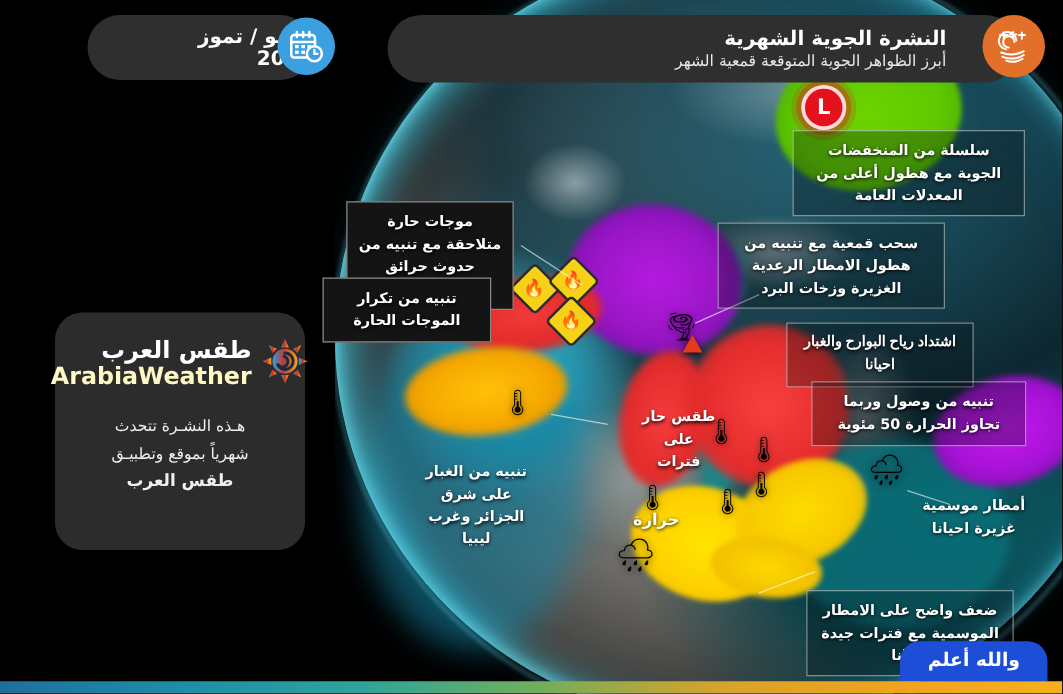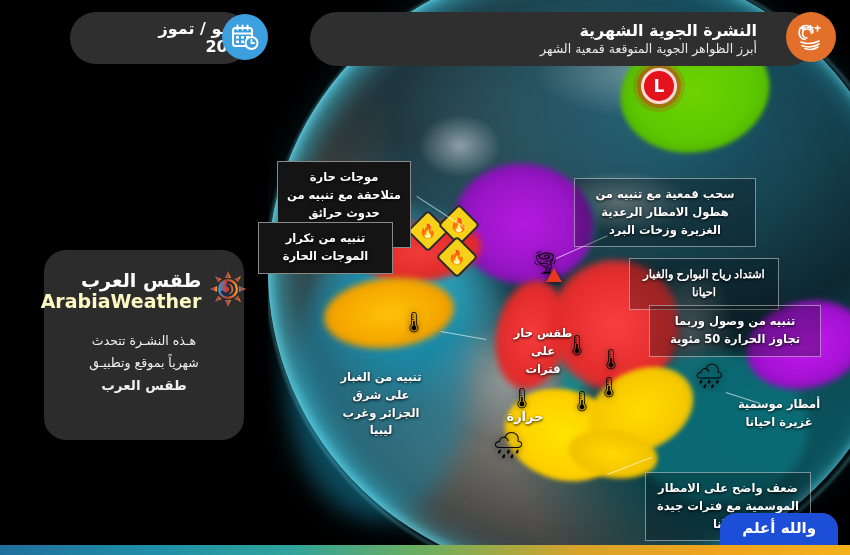--- a/index.html
+++ b/index.html
@@ -288,20 +288,21 @@
         <span class="logo-en">ArabiaWeather</span>
       </span>
     </div>
     <div class="logo-desc">
       <span>هـذه النشـرة تتحدث</span><br>
       <span>شهرياً بموقع وتطبيـق</span><br>
       <b>طقس العرب</b>
     </div>
   </div>
 
+  <div class="callout ghost" style="left:634px;top:104px;width:186px;">سلسلة من المنخفضات الجوية مع هطول أعلى من المعدلات العامة</div>
 
   <div class="callout ghost" style="left:574px;top:178px;width:182px;">سحب قمعية مع تنبيه من هطول الامطار الرعدية الغزيرة وزخات البرد</div>
 
   <div class="callout ghost" style="left:629px;top:258px;width:150px;font-family:Liberation Serif, serif;">اشتداد رياح البوارح والغبار احيانا</div>
 
   <div class="callout ghost" style="left:649px;top:305px;width:172px;">تنبيه من وصول وربما تجاوز الحرارة 50 مئوية</div>
 
   <div class="callout bare" style="left:727px;top:389px;width:104px;">أمطار موسمية غزيرة احيانا</div>
 
   <div class="callout ghost" style="left:645px;top:472px;width:166px;">ضعف واضح على الامطار الموسمية مع فترات جيدة احيانا</div>

